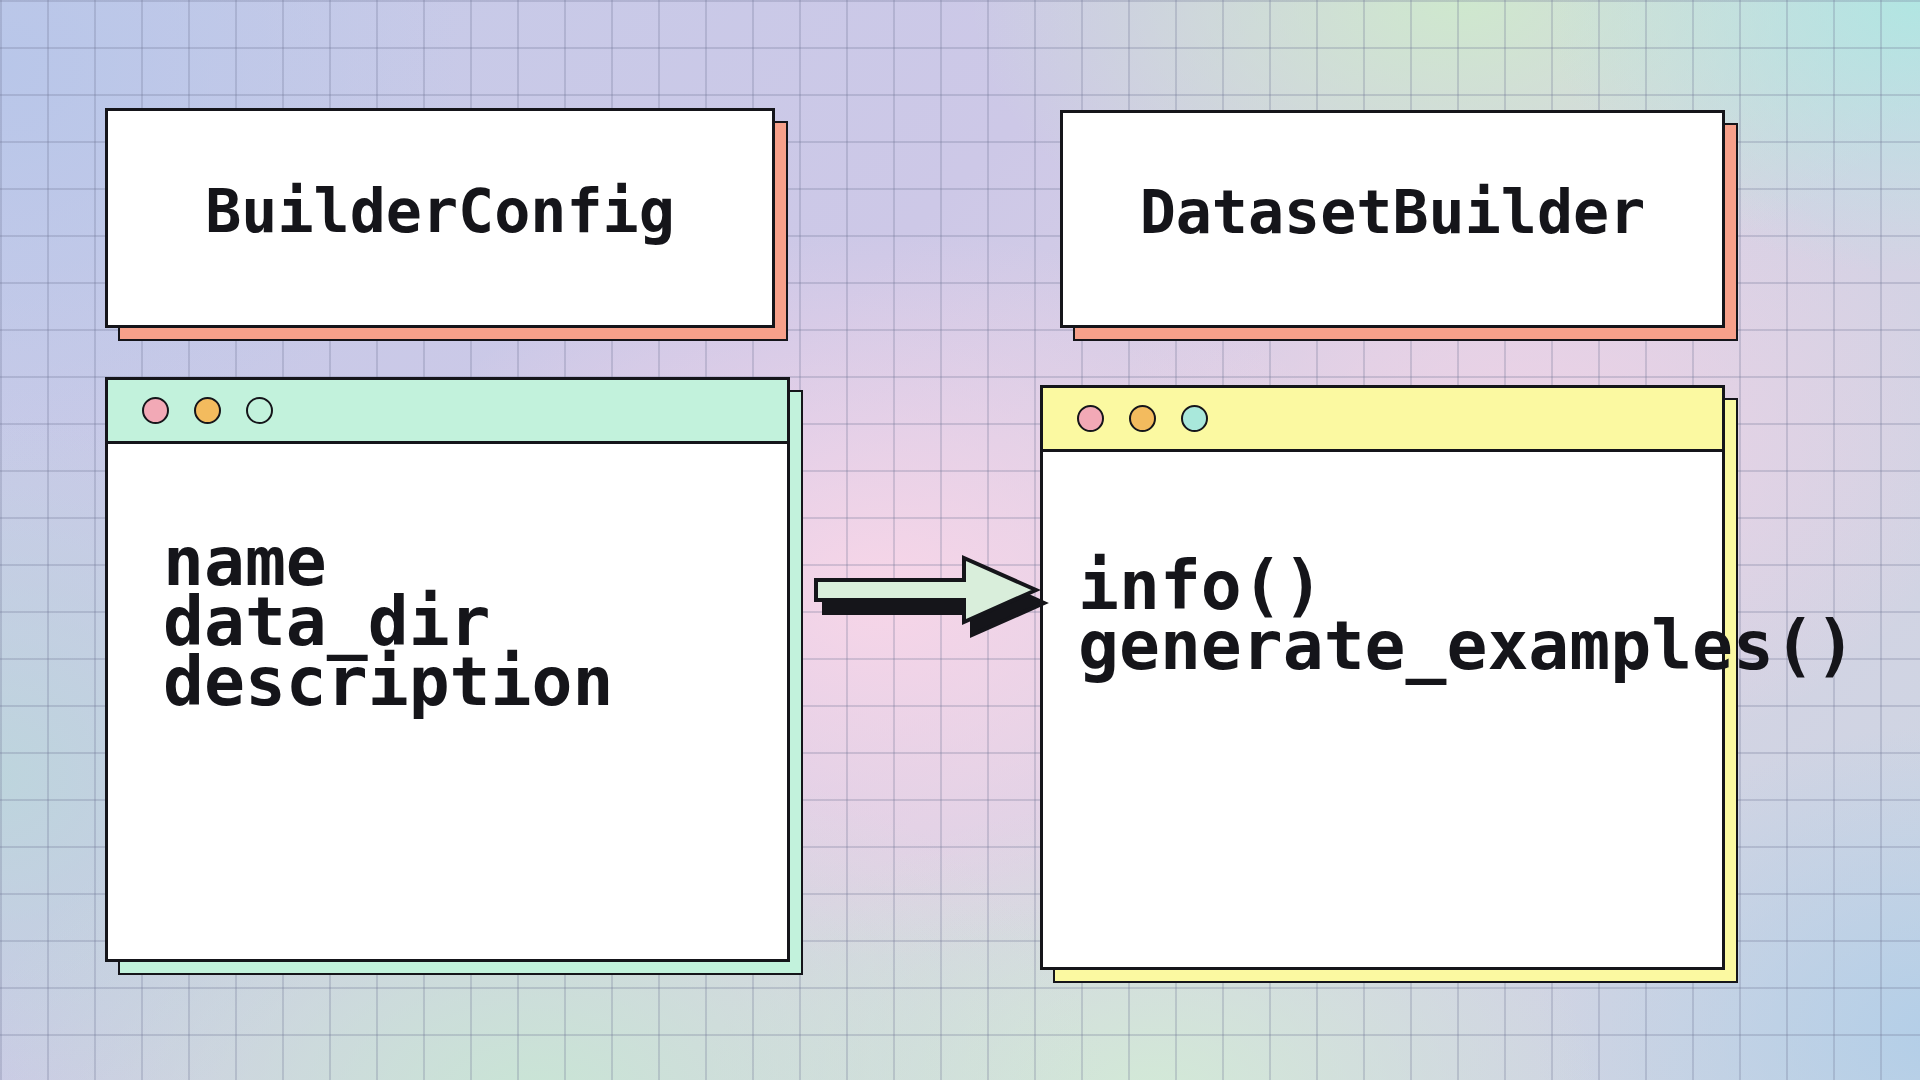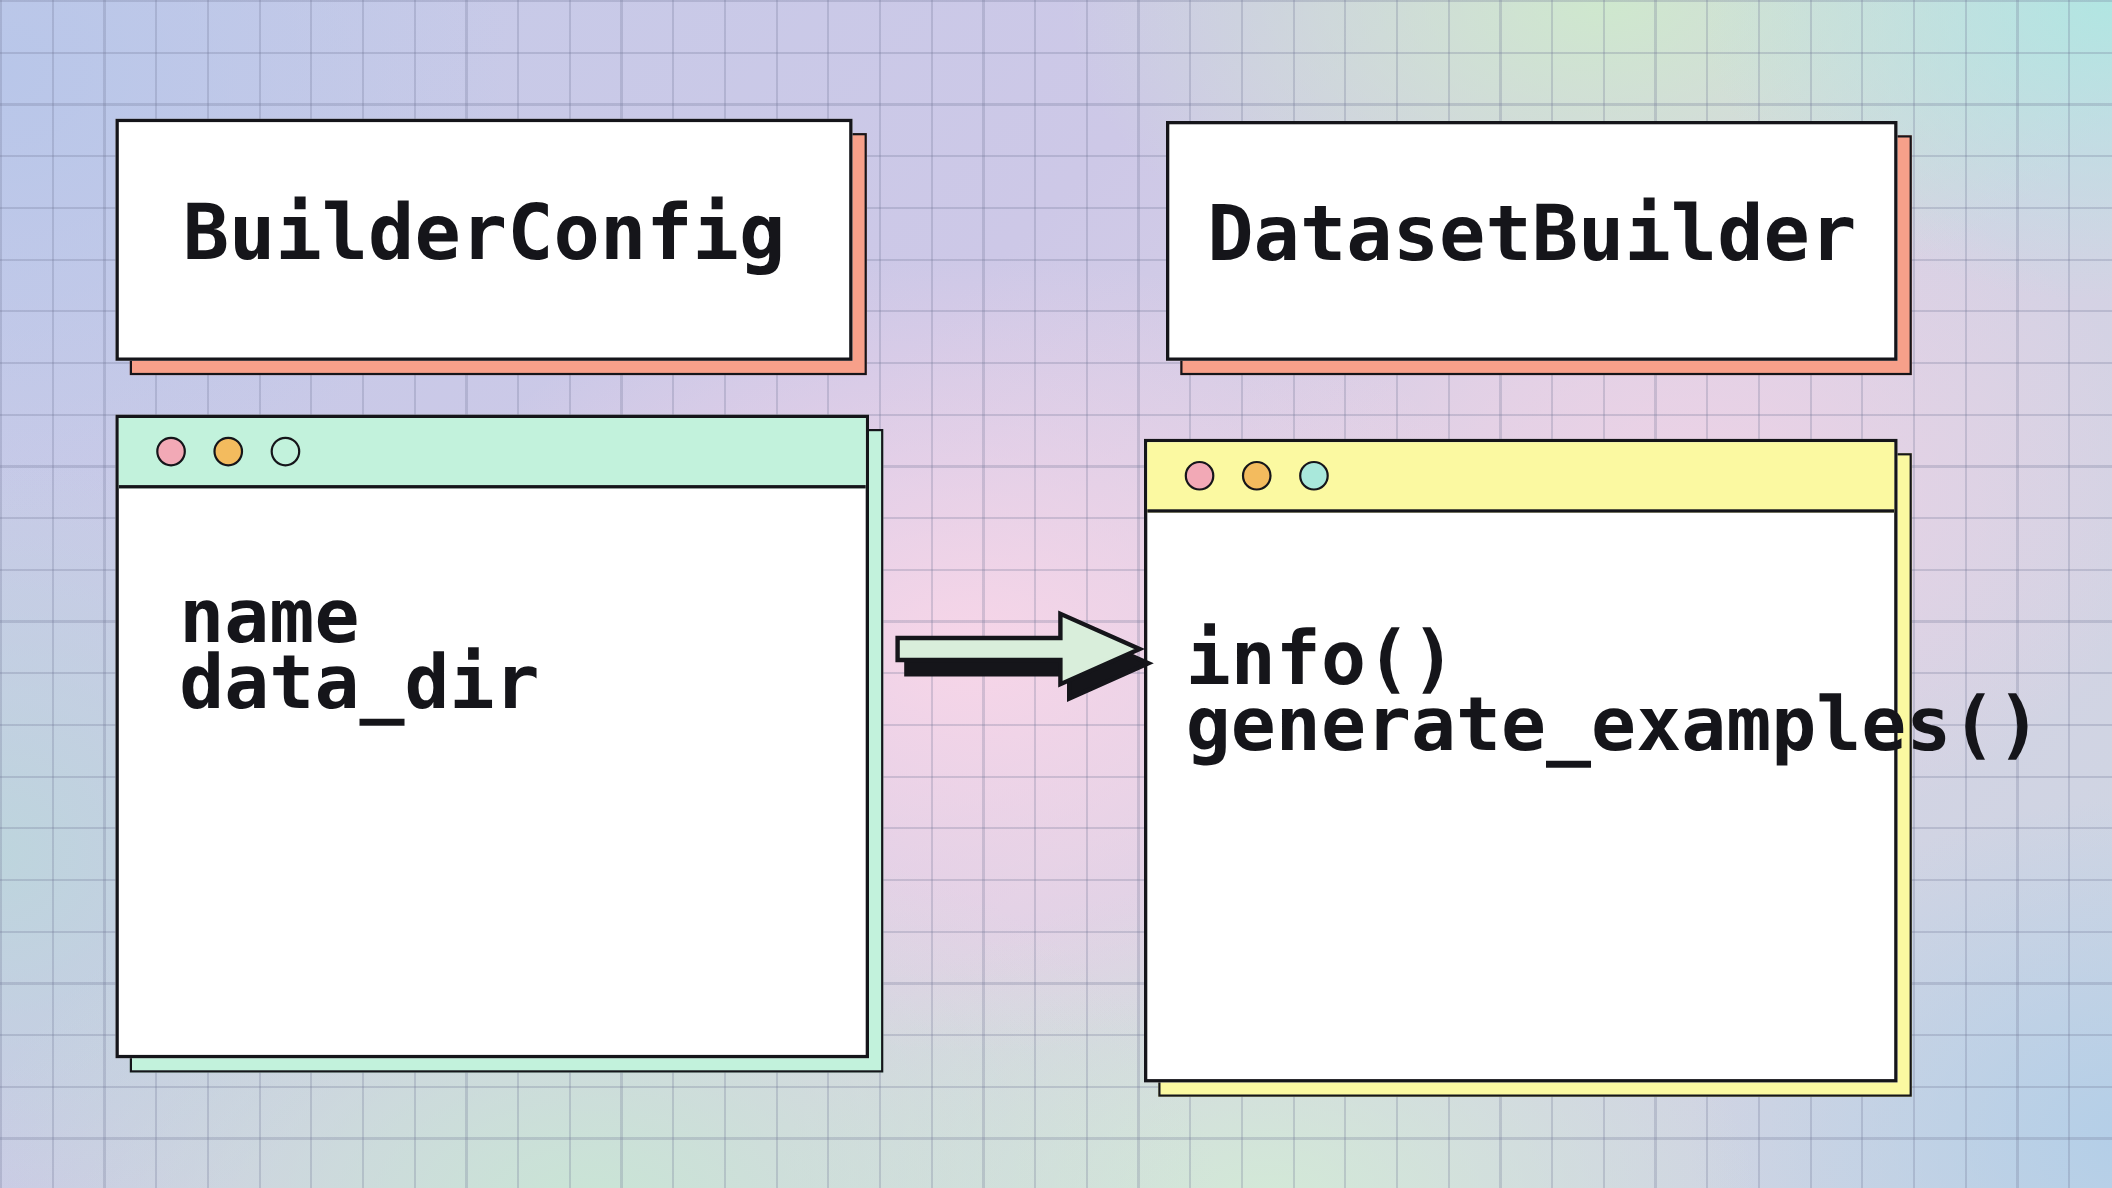--- a/index.html
+++ b/index.html
@@ -52,30 +52,30 @@
   }
 
   
   .title-card-left  { left: 105px;  top: 108px; width: 670px; height: 220px; }
   .title-card-right { left: 1060px; top: 110px; width: 665px; height: 218px; border-radius: 30px; }
   .title-card .panel-shadow { background: var(--salmon); }
   .title-card .panel-face {
     display: flex; align-items: center; justify-content: center;
   }
   .class-title {
-    font-size: 70px;
+    font-size: 60px;
     font-weight: 700;
     letter-spacing: 0;
     white-space: nowrap;
     padding-bottom: 14px;
   }
 
   
   .window-left  { left: 105px;  top: 377px; width: 685px; height: 585px; }
-  .window-right { left: 1040px; top: 399px; width: 685px; height: 585px; padding-left: 40px; }
+  .window-right { left: 1040px; top: 385px; width: 685px; height: 585px; padding-left: 40px; }
   .window-left  .panel-shadow { background: var(--mint); }
   .window-right .panel-shadow { background: var(--yellow); }
 
   .window-header {
     height: 64px;
     border-bottom: 3px solid #15151a;
     display: flex; align-items: center;
     padding-left: 34px;
     gap: 25px;
   }
@@ -128,20 +128,21 @@
     <div class="panel-shadow"></div>
     <div class="panel-face">
       <div class="window-header">
         <span class="dot dot-pink"></span>
         <span class="dot dot-orange"></span>
         <span class="dot dot-clear"></span>
       </div>
       <div class="window-body">
           <div class="code-line">name</div>
           <div class="code-line">data_dir</div>
+          <div class="code-line">description</div>
         </div>
     </div>
   </div>
 
   <div class="panel window-right">
     <div class="panel-shadow"></div>
     <div class="panel-face">
       <div class="window-header">
         <span class="dot dot-pink"></span>
         <span class="dot dot-orange"></span>

